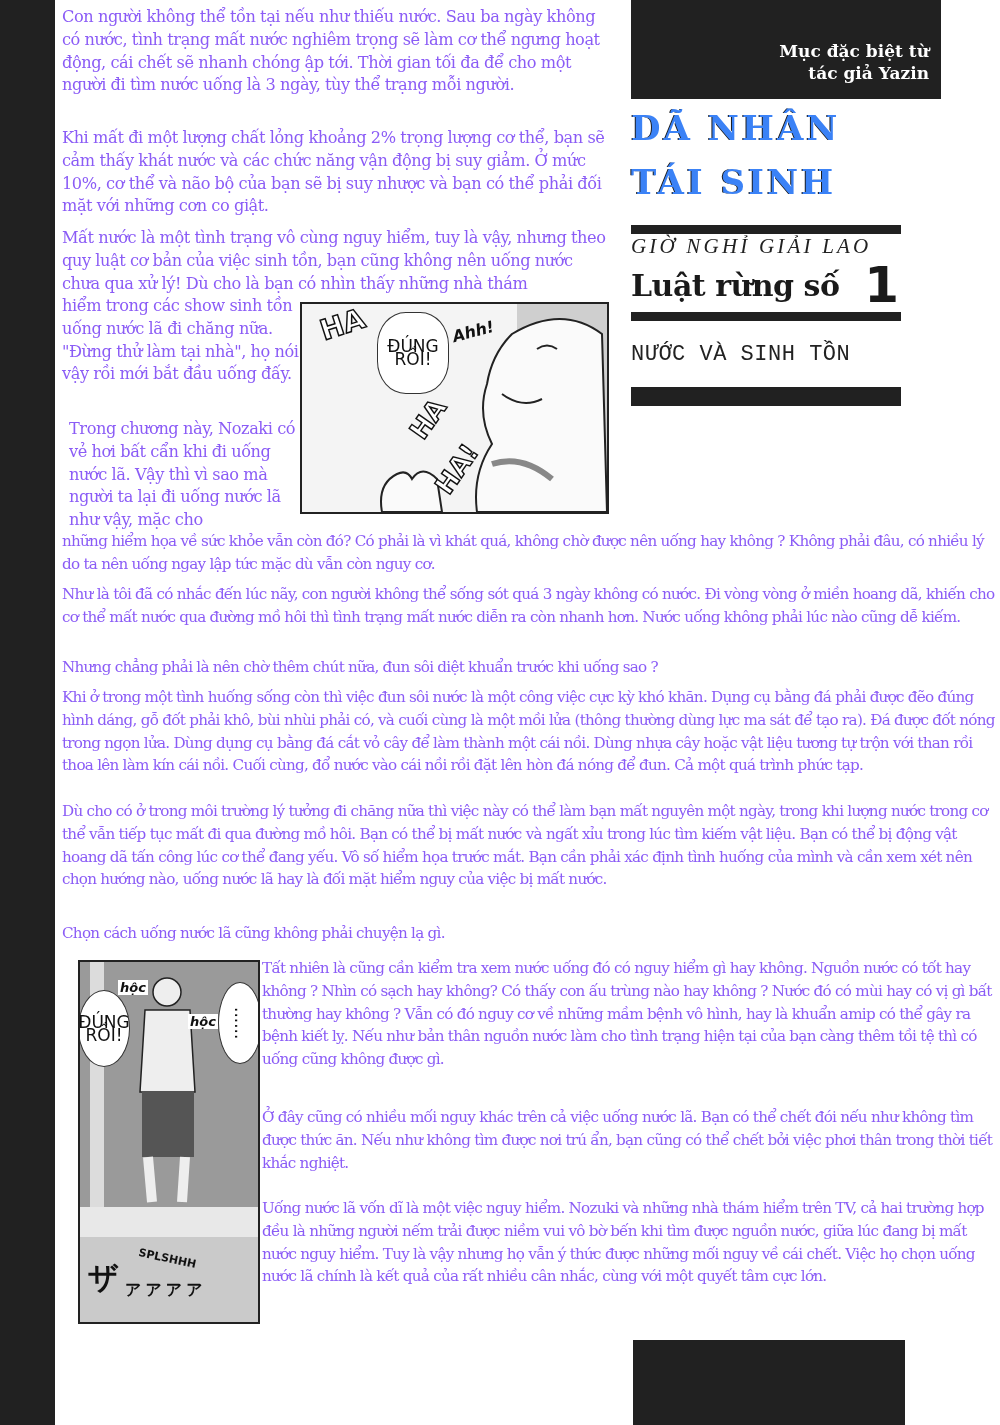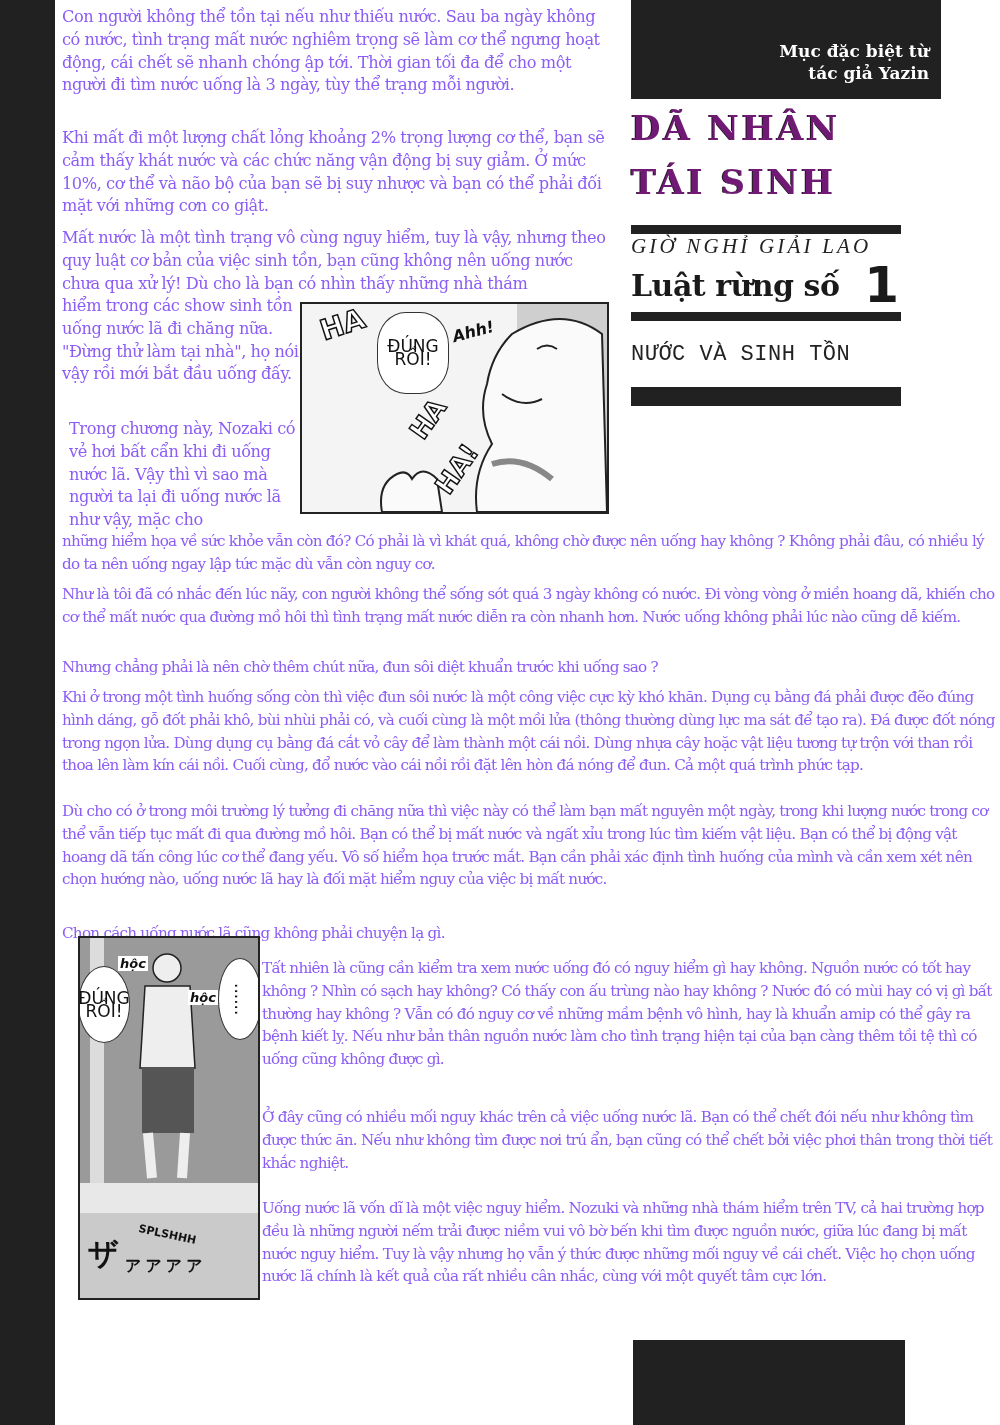--- a/index.html
+++ b/index.html
@@ -16,21 +16,21 @@
   .narrow { font-size: 15.2px; letter-spacing: -0.75px; }
   
   .hdr-box { position: absolute; left: 631px; top: 0; width: 270px; height: 99px; background: #212121; padding-left: 40px; }
   .hdr-box .kicker {
     position: absolute; right: 12px; top: 40px; text-align: right; color: #fff;
     font-family: "DejaVu Serif", serif; font-weight: bold; font-size: 17px; line-height: 22px;
   }
   .title-big {
     position: absolute; left: 631px; width: 272px; text-align: justify;
     font-family: "DejaVu Serif", serif; font-weight: bold; font-size: 34px; line-height: 40px;
-    color: #701a75; letter-spacing: 3px;
+    color: #3b82f6; letter-spacing: 3px;
     text-shadow: 1px 0 0 #fff, -1px 0 0 #1a1a1a;
   }
   .rule { position: absolute; left: 631px; width: 270px; background: #212121; }
   .subtitle-italic {
     position: absolute; left: 631px; top: 234px; width: 270px;
     font-family: "Liberation Serif", serif; font-style: italic; font-size: 21px;
     letter-spacing: 3.2px; color: #222;
   }
   .lawline { position: absolute; left: 631px; top: 264px; width: 270px; height: 48px; }
   .lawline .law {
@@ -103,21 +103,21 @@
     <path d="M190 160 Q220 150 250 175" fill="none" stroke="#888" stroke-width="6"></path>
     <path d="M80 208 Q75 180 95 170 Q105 165 110 175 Q120 160 135 175 L140 208 Z" fill="#fafafa" stroke="#222" stroke-width="2"></path>
   </svg>
   <div class="sfx outline" style="left:18px;top:4px;font-size:28px;transform:rotate(-18deg)">HA</div>
   <div class="bubble" style="left:75px;top:8px;width:70px;height:80px;border-radius:40%">ĐÚNG RỒI!</div>
   <div class="sfx" style="left:150px;top:18px;font-size:16px;font-style:italic;transform:rotate(-15deg)">Ahh!</div>
   <div class="sfx outline" style="left:105px;top:100px;font-size:26px;transform:rotate(-55deg)">HA</div>
   <div class="sfx outline" style="left:128px;top:150px;font-size:26px;transform:rotate(-55deg)">HA!</div>
 </div>
 
-<div class="panel" style="left:78px;top:936px;width:178px;height:360px;background:#4d7c0f">
+<div class="panel" style="left:78px;top:960px;width:178px;height:360px;background:#4d7c0f">
   <svg width="178" height="360" style="position:absolute;left:0;top:0">
     <rect x="0" y="0" width="178" height="270" fill="#9a9a9a"></rect>
     <rect x="10" y="0" width="14" height="250" fill="#dcdcdc"></rect>
     <circle cx="87" cy="30" r="14" fill="#eee" stroke="#222" stroke-width="1.5"></circle>
     <path d="M65 48 L110 48 L115 130 L60 130 Z" fill="#eee" stroke="#222" stroke-width="1.5"></path>
     <rect x="62" y="130" width="52" height="65" fill="#555"></rect>
     <path d="M68 195 L72 240 M105 195 L102 240" stroke="#eee" stroke-width="10"></path>
     <rect x="0" y="245" width="178" height="30" fill="#e8e8e8"></rect>
     <rect x="0" y="275" width="178" height="85" fill="#cacaca"></rect>
   </svg>

